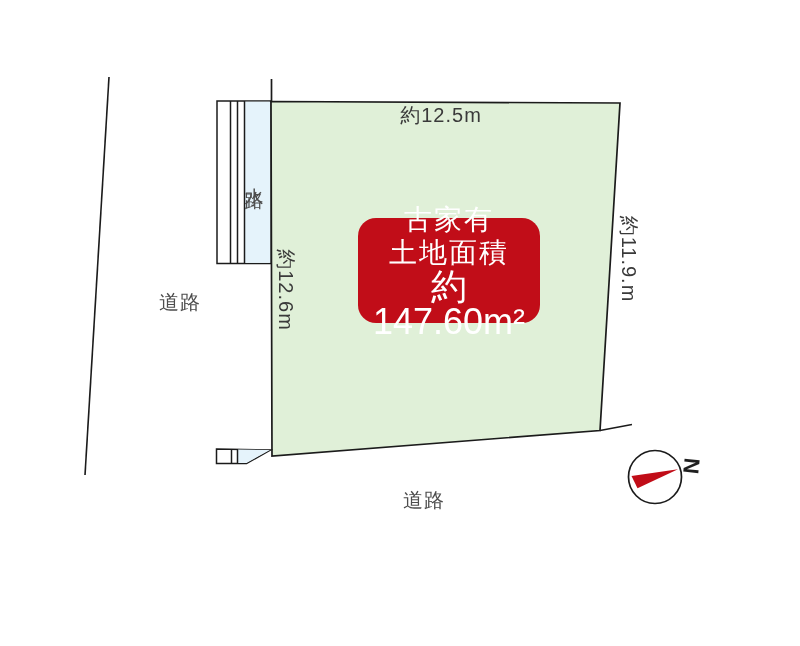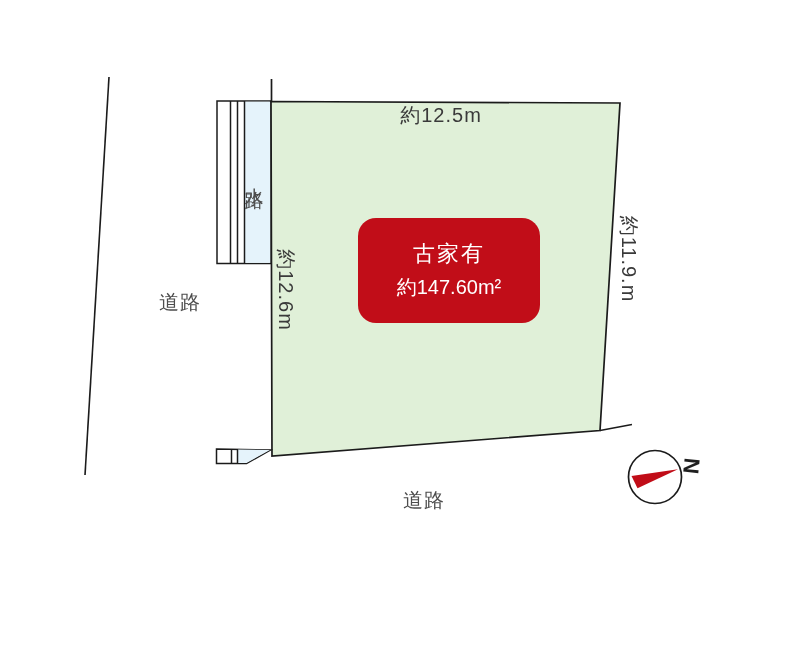--- a/index.html
+++ b/index.html
@@ -20,22 +20,22 @@
   }
   .north{
     position:absolute;transform:translate(-50%,-50%) rotate(96deg);
     font-size:22px;font-weight:600;color:#1f1f1f;
   }
   .badge{
     position:absolute;left:358px;top:218px;width:182px;height:105px;
     border-radius:18px;color:#fff;text-align:center;
     display:flex;flex-direction:column;justify-content:center;
   }
-  .badge .l12{font-size:22px;line-height:33px;letter-spacing:2px;}
-  .badge .l3{font-size:20px;line-height:35px;letter-spacing:0px;}
+  .badge .l12{font-size:28px;line-height:33px;letter-spacing:2px;}
+  .badge .l3{font-size:36px;line-height:35px;letter-spacing:0px;}
 </style>
 </head>
 <body>
 
 <div class="canvas">
 
   <svg width="800" height="646" viewBox="0 0 800 646">
 
     <line x1="109" y1="77" x2="85" y2="475" stroke="#1b1b1b" stroke-width="1.6"></line>
 
@@ -80,16 +80,17 @@
   <div class="lbl rot" style="left:628px;top:259px;">約11.9.m</div>
 
   <div class="lbl vert gray" style="left:254px;top:176px;">水路</div>
   <div class="lbl gray" style="left:180px;top:302px;">道路</div>
   <div class="lbl gray" style="left:424px;top:500px;">道路</div>
 
   <div class="north" style="left:691px;top:466px;">N</div>
 
   <div class="badge" style="background: rgb(193, 13, 24);">
     <div class="l12">古家有</div>
+    <div class="l12">土地面積</div>
     <div class="l3">約147.60m²</div>
   </div>
 
 </div>
 
 </body></html>

